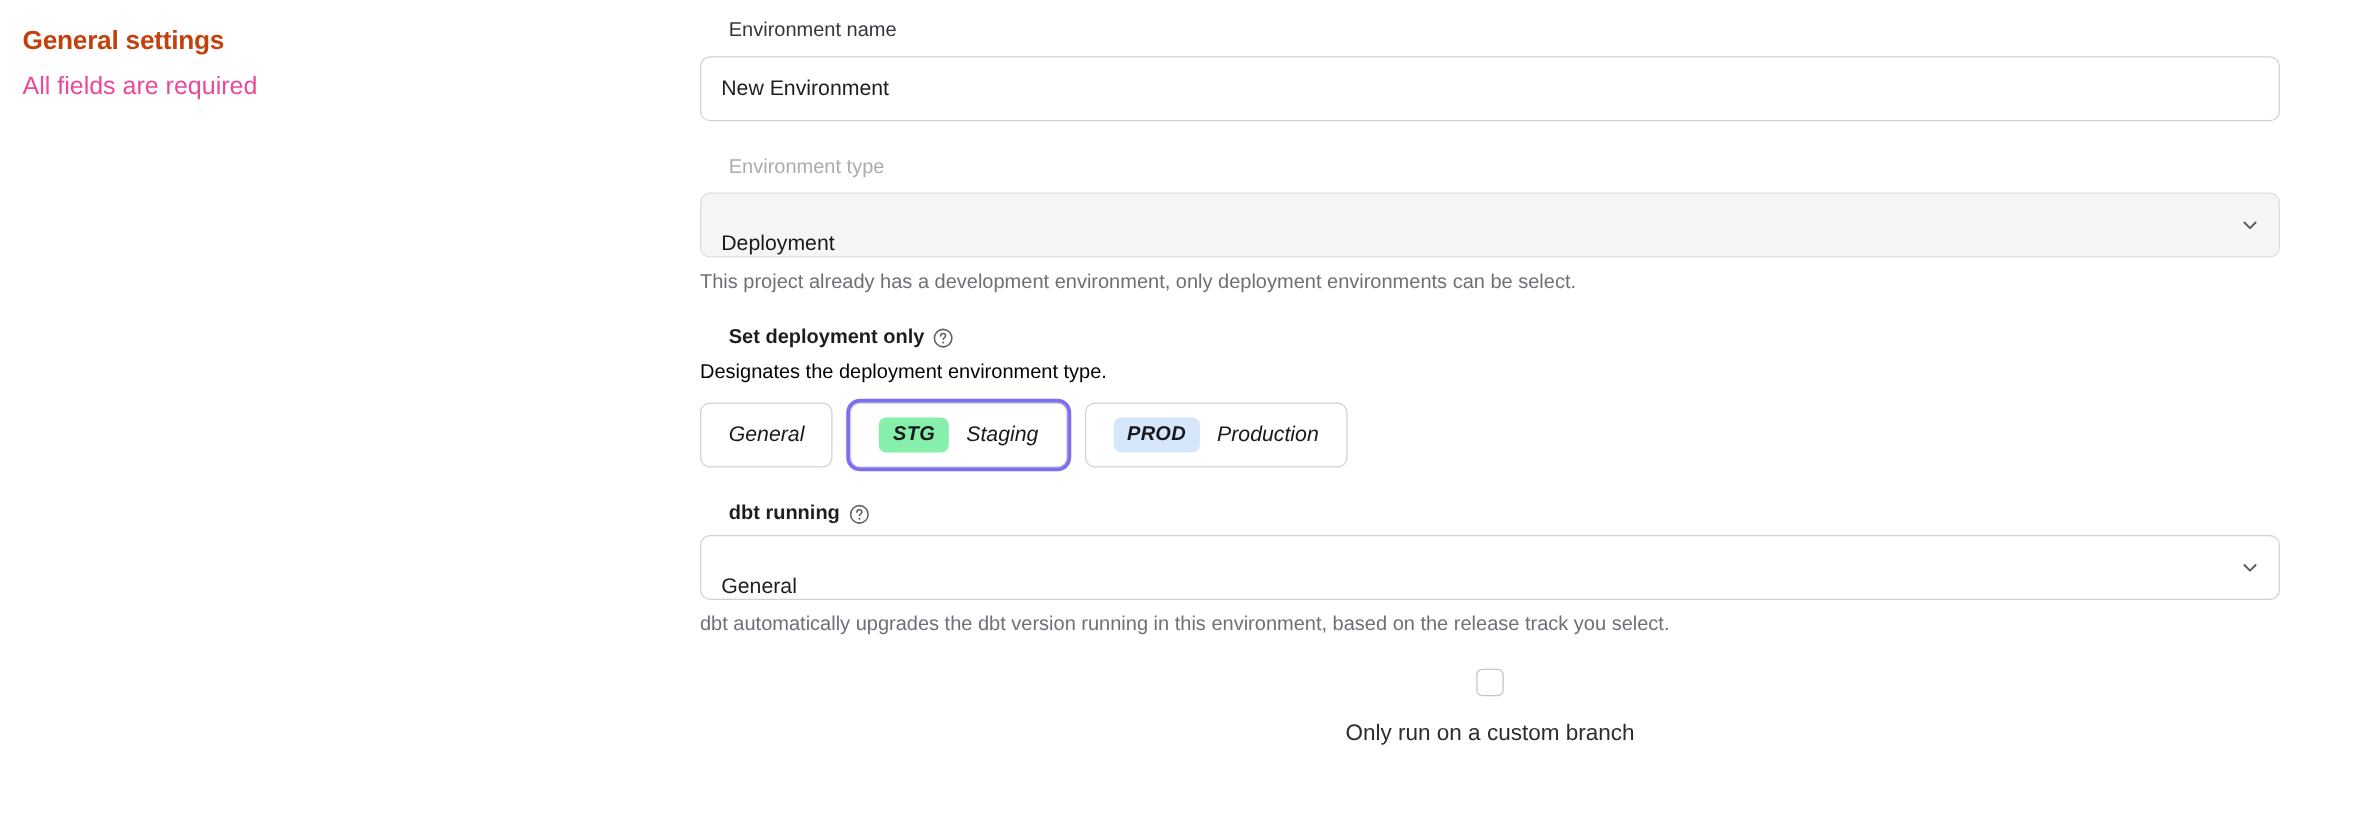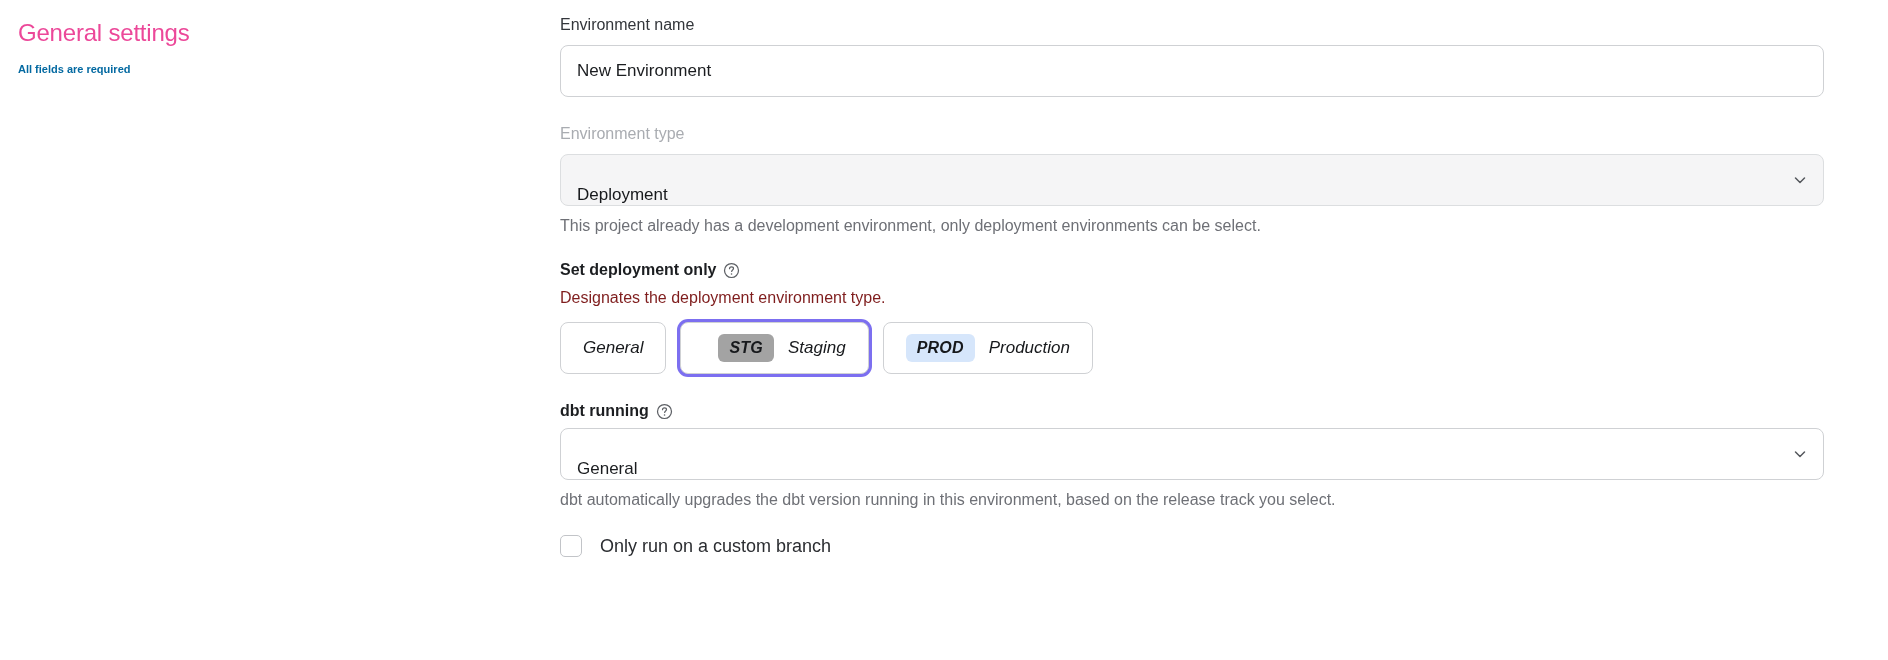--- a/index.html
+++ b/index.html
@@ -24,49 +24,50 @@
     align-items: flex-start;
   }
 
   
   .left-col {
     width: 560px;
     flex: 0 0 560px;
     padding: 14px 0 0 18px;
   }
   .page-title {
-    font-size: 24px;
+    font-size: 21px;
     line-height: 38px;
+    font-weight: 700;
+    letter-spacing: -0.2px;
+    color: #c2410c;
+    margin: 0 0 6px 0;
+  }
+  .page-subtitle {
+    font-size: 20px;
+    line-height: 22px;
+    color: #ec4899;
     font-weight: 400;
-    letter-spacing: -0.2px;
-    color: #ec4899;
-    margin: 0 0 6px 0;
-  }
-  .page-subtitle {
-    font-size: 11px;
-    line-height: 22px;
-    color: #0369a1;
-    font-weight: 700;
     margin: 0;
   }
 
   
   .form-col {
     flex: 1 1 auto;
     padding: 14px 48px 0 0;
     max-width: 1312px;
   }
 
   .field-label {
     font-size: 16px;
     line-height: 22px;
     color: #33363b;
     font-weight: 400;
     margin-bottom: 9px;
     display: block;
+    margin-left: 23px;
   }
   .field-label.muted {
     color: #a9acb1;
   }
   .field-label.strong {
     font-weight: 700;
     color: #1c1e21;
     margin-bottom: 6px;
     display: flex;
     align-items: center;
@@ -76,21 +77,21 @@
   .help-text {
     font-size: 16px;
     line-height: 22px;
     color: #6e7076;
     font-weight: 400;
     margin-top: 9px;
   }
   .sub-desc {
     font-size: 16px;
     line-height: 22px;
-    color: #7f1d1d;
+    color: #000000;
     font-weight: 400;
     margin-bottom: 13px;
   }
 
   .text-input {
     width: 100%;
     height: 52px;
     border: 1px solid #cfd1d4;
     border-radius: 8px;
     background: #ffffff;
@@ -176,30 +177,31 @@
     align-items: center;
     justify-content: center;
     height: 28px;
     padding: 0 11px;
     border-radius: 6px;
     font-size: 16px;
     font-weight: 700;
     letter-spacing: 0.2px;
     color: #17191c;
   }
-  .badge-stg { background: #a3a3a3; margin-left: 15px; }
+  .badge-stg { background: #86efac; }
   .badge-prod { background: #d6e6fb; }
   .seg-label { font-size: 17px; color: #17191c; }
 
   
   .check-row {
     display: flex;
     align-items: center;
     gap: 18px;
     margin-top: 24px;
+    flex-direction: column;
   }
   .checkbox {
     width: 22px;
     height: 22px;
     border: 1px solid #c2c4c8;
     border-radius: 5px;
     background: #ffffff;
     flex: 0 0 22px;
     cursor: pointer;
   }

